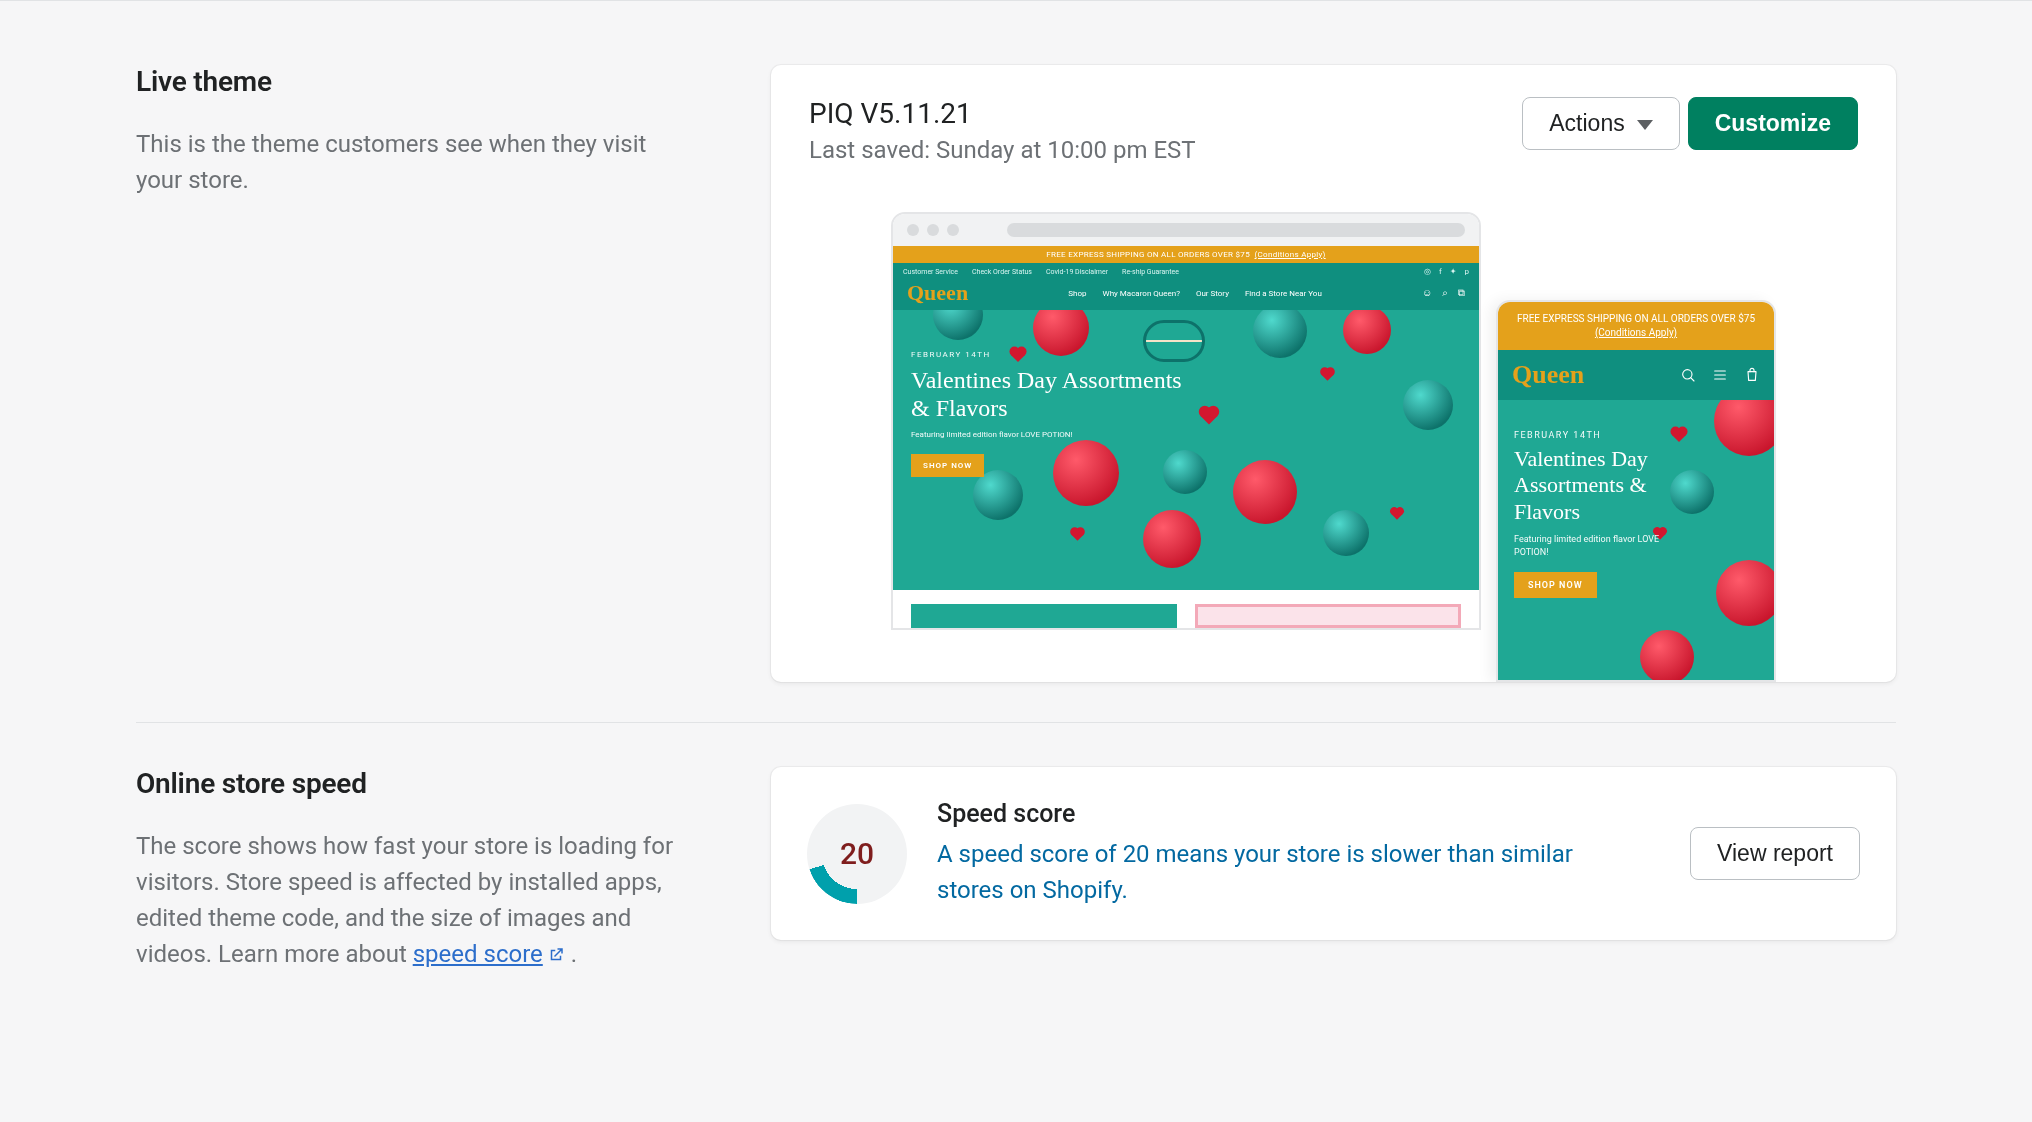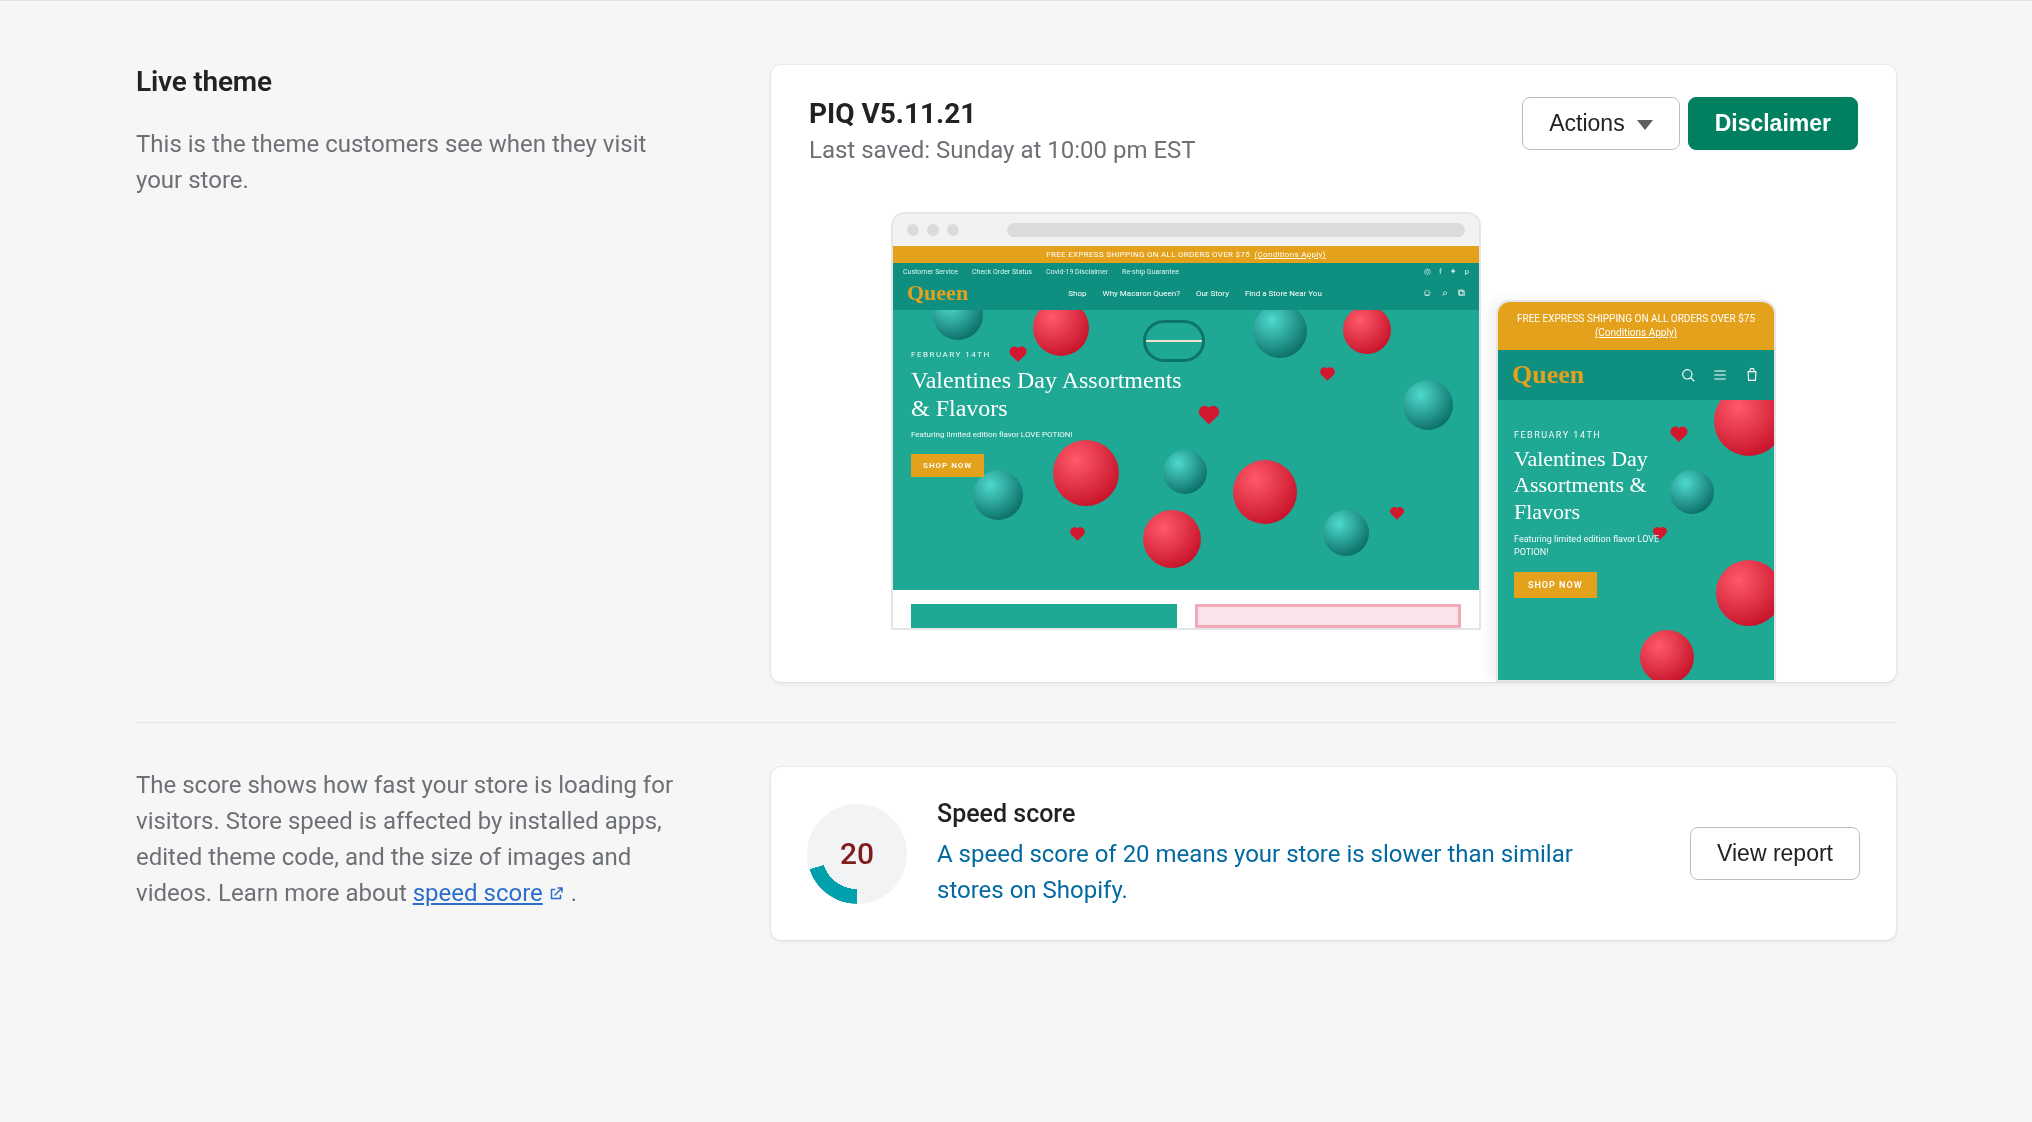--- a/index.html
+++ b/index.html
@@ -62,21 +62,21 @@
     }
     .theme-card-header {
       display:flex;
       align-items:flex-start;
       justify-content:space-between;
       padding:32px 38px 18px 38px;
       gap:24px;
     }
     .theme-title {
       font-size:28px;
-      font-weight:700;
+      font-weight:400;
       color:#202223;
       margin-bottom:6px;
     }
     .theme-subtitle {
       font-size:24px;
       color:#6d7175;
     }
     .header-actions {
       display:flex;
       gap:8px;
@@ -315,21 +315,21 @@
           <div class="theme-card-header">
             <div>
               <div class="theme-title">PIQ V5.11.21</div>
               <div class="theme-subtitle">Last saved: Sunday at 10:00 pm EST</div>
             </div>
             <div class="header-actions">
               <button class="btn">
                 <span>Actions</span>
                 <span class="caret-down"></span>
               </button>
-              <button class="btn btn-primary">Disclaimer</button>
+              <button class="btn btn-primary">Customize</button>
             </div>
           </div>
 
           <div class="preview-area">
 
             <div class="browser-mock">
               <div class="browser-chrome">
                 <span class="dot"></span>
                 <span class="dot"></span>
                 <span class="dot"></span>
@@ -446,20 +446,21 @@
 
         </div>
       </div>
     </div>
 
     <hr class="hr">
 
     <div class="section">
 
       <div class="sidebar-col">
+        <h2 class="sidebar-title">Online store speed</h2>
         <p class="sidebar-desc">
           <span>The score shows how fast your store is loading for visitors. Store speed is affected by installed apps, edited theme code, and the size of images and videos. Learn more about </span><a><span>speed score</span><svg class="external-svg" width="18" height="18" viewBox="0 0 24 24">
                 <path fill="#2c6ecb" d="M14 3h7v7h-2V6.41l-8.3 8.3-1.4-1.42L17.59 5H14V3zM5 5h6v2H7v10h10v-4h2v6H5V5z"></path>
               </svg></a><span> .</span>
         </p>
       </div>
 
       <div class="main-col">
         <div class="card speed-card">
           <div class="gauge-box">

